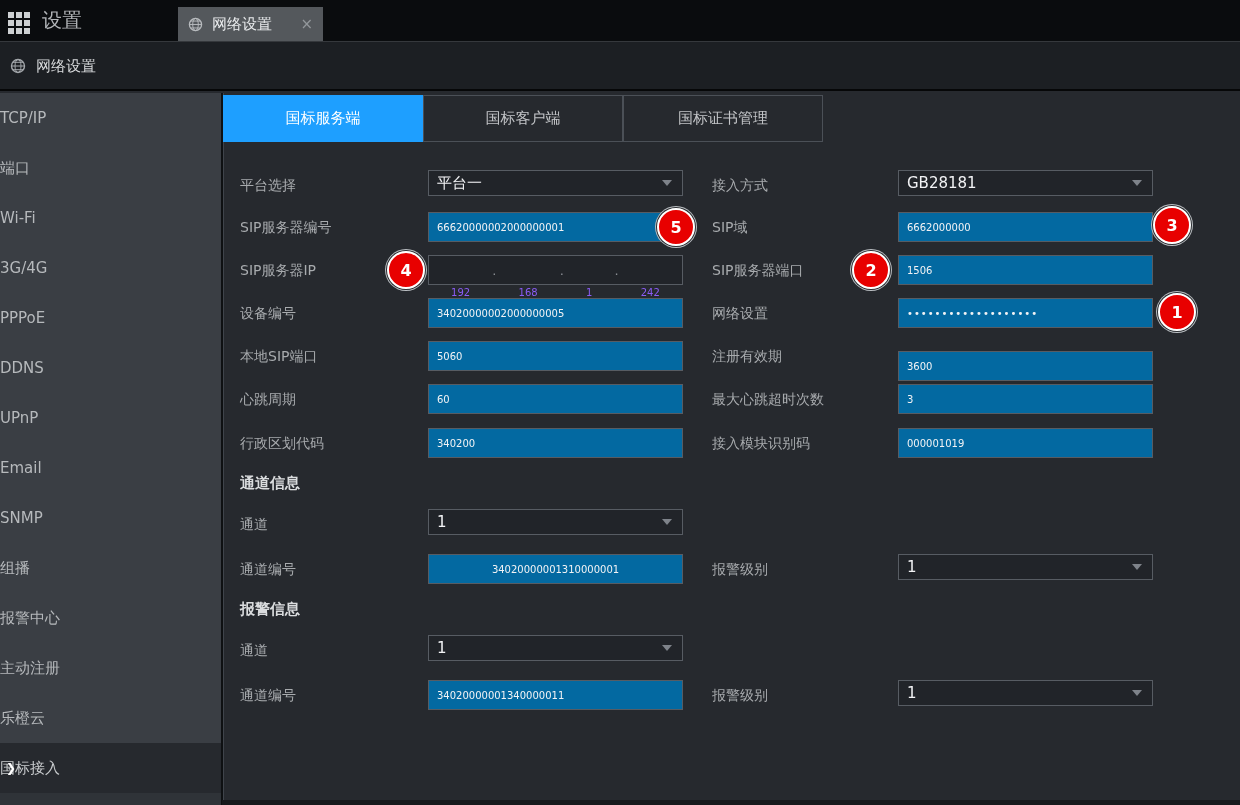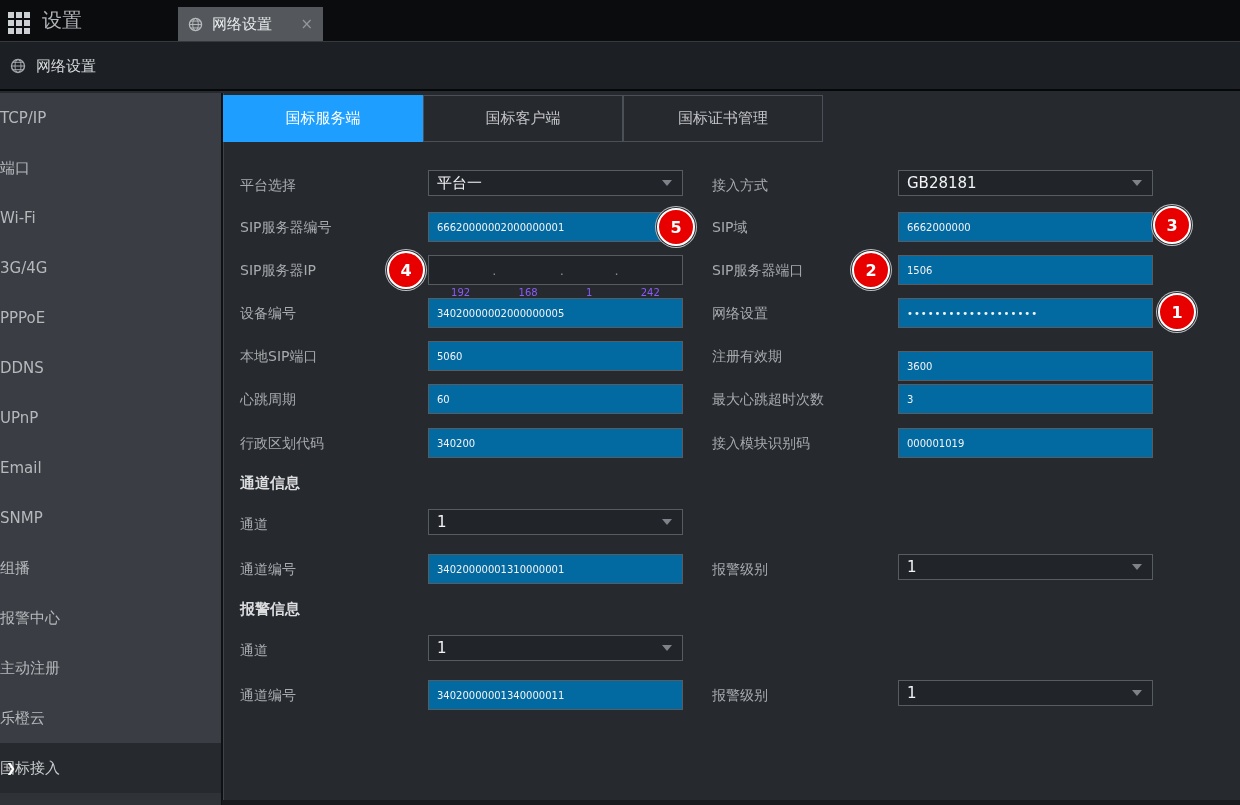--- a/index.html
+++ b/index.html
@@ -182,21 +182,21 @@
   <div class="lbl" style="left:712px;top:428px;">接入模块识别码</div>
   <input class="inp" style="left: 898px; top: 428px;" readonly="" value="000001019">
 
   <div class="sec" style="left:240px;top:473px;">通道信息</div>
   <div class="lbl" style="left:240px;top:509px;">通道</div>
   <div class="dd" style="left:428px;top:509px;">
     <span class="dd-val">1</span>
     <span class="tri"></span>
   </div>
   <div class="lbl" style="left:240px;top:554px;">通道编号</div>
-  <input class="inp" style="left: 428px; top: 554px;" readonly="" value="34020000001310000001">
+  <input class="inp" style="left: 428px; top: 554px; text-align: center;" readonly="" value="34020000001310000001">
   <div class="lbl" style="left:712px;top:554px;">报警级别</div>
   <div class="dd" style="left:898px;top:554px;">
     <span class="dd-val">1</span>
     <span class="tri"></span>
   </div>
 
   <div class="sec" style="left:240px;top:599px;">报警信息</div>
   <div class="lbl" style="left:240px;top:635px;">通道</div>
   <div class="dd" style="left:428px;top:635px;">
     <span class="dd-val">1</span>

